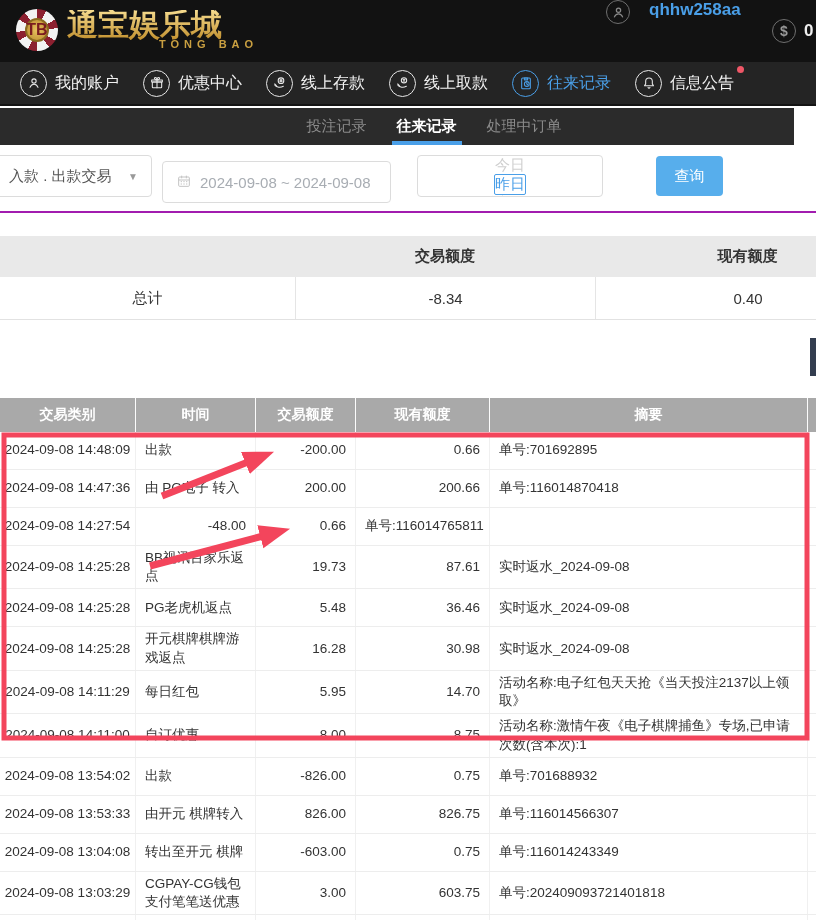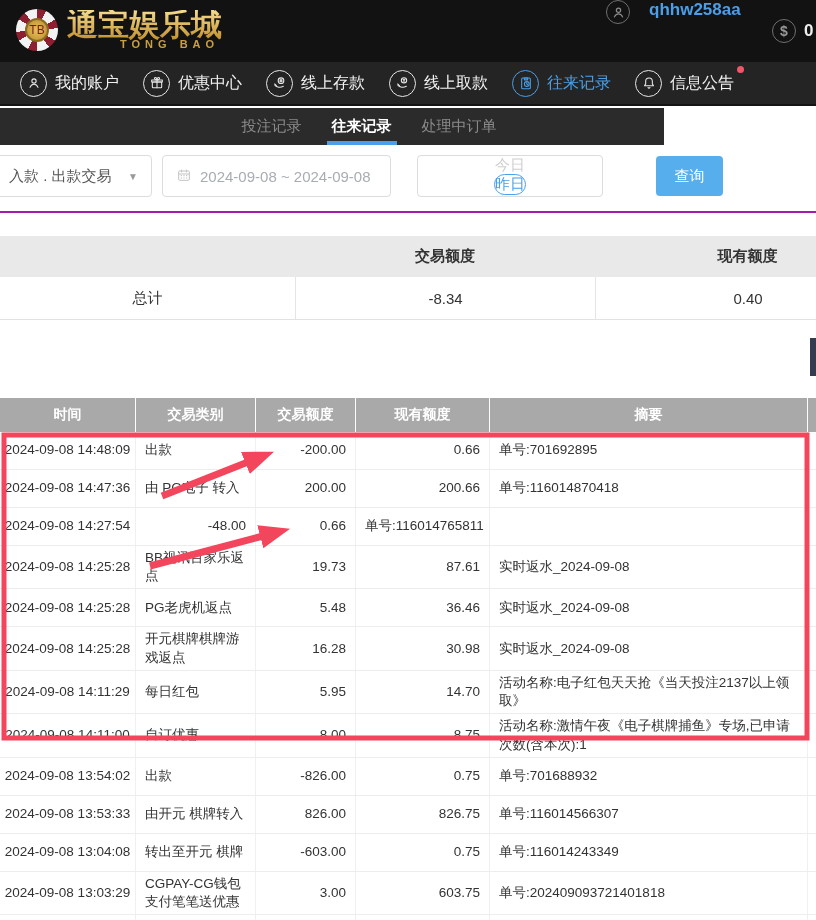--- a/index.html
+++ b/index.html
@@ -9,61 +9,61 @@
     font-family:"Liberation Sans","DejaVu Sans",sans-serif; color:#333;
   }
   
   .topbar { position:absolute; left:0; top:0; width:816px; height:62px; background:#121212; }
   .logo { position:absolute; left:16px; top:9px; display:flex; align-items:center; gap:9px; }
   .chip { width:42px; height:42px; border-radius:50%;
     background:conic-gradient(#8c2030 0 25deg,#f3f3f3 25deg 60deg,#8c2030 60deg 85deg,#f3f3f3 85deg 120deg,#8c2030 120deg 145deg,#f3f3f3 145deg 180deg,#8c2030 180deg 205deg,#f3f3f3 205deg 240deg,#8c2030 240deg 265deg,#f3f3f3 265deg 300deg,#8c2030 300deg 325deg,#f3f3f3 325deg 360deg);
     display:flex; align-items:center; justify-content:center; }
   .chip-inner { width:24px; height:24px; border-radius:50%; background:radial-gradient(#e8c25f,#b98a2e);
     border:2px solid #8a6a20; display:flex; align-items:center; justify-content:center;
-    font-size:12px; font-weight:normal; color:#7a1c20; }
+    font-size:16px; font-weight:bold; color:#7a1c20; }
   .logo-text { display:flex; flex-direction:column; }
   .logo-title { font-family:"Liberation Serif","DejaVu Serif",serif; font-size:31px; font-weight:900; line-height:30px;
     background:linear-gradient(#f6dc8f,#c2912f); -webkit-background-clip:text; background-clip:text; color:transparent; }
-  .logo-sub { font-size:11px; letter-spacing:5px; color:#caa041; font-weight:bold; margin:-2px 0 0 53px; }
+  .logo-sub { font-size:11px; letter-spacing:5px; color:#caa041; font-weight:bold; margin:-2px 0 0 92px; }
   .user-box { position:absolute; left:606px; top:0; height:62px; display:flex; align-items:flex-start; gap:19px; }
   .round-ic { width:24px; height:24px; border-radius:50%; border:1.5px solid #6f6f6f;
     display:flex; align-items:center; justify-content:center; color:#8a8a8a; flex:none; }
   .username { font-size:17px; font-weight:bold; color:#4a9fe8; }
   .balance-box { position:absolute; left:772px; top:0; height:62px; display:flex; align-items:center; gap:8px; }
   .dollar { font-size:14px; font-weight:bold; color:#9a9a9a; }
   .balance-val { font-size:17px; font-weight:bold; color:#eee; }
   
   .mainnav { position:absolute; left:0; top:62px; width:816px; height:44px; background:#242424;
     display:flex; align-items:center; gap:24px; padding-left:20px; border-bottom:2px solid #141414; }
   .nav-item { display:flex; align-items:center; gap:8px; color:#f2f2f2; font-size:16px; cursor:pointer; position:relative; }
   .nav-ic { width:27px; height:27px; border-radius:50%; border:1.5px solid #e8e8e8;
     display:flex; align-items:center; justify-content:center; flex:none; }
   .nav-ic svg { stroke:#e8e8e8; fill:none; stroke-width:1.6; stroke-linecap:round; stroke-linejoin:round; }
   .nav-item.active { color:#4a9fe8; }
   .nav-item.active .nav-ic { border-color:#4a9fe8; }
   .nav-item.active .nav-ic svg { stroke:#4a9fe8; }
   .red-dot { position:absolute; right:-10px; top:-4px; width:7px; height:7px; border-radius:50%; background:#ef5767; }
   
-  .subnav { position:absolute; left:0; top:108px; width:664px; height:37px; background:#2b2b2b;
+  .subnav { position:absolute; left:0; top:108px; width:794px; height:37px; background:#2b2b2b;
     display:flex; justify-content:center; gap:30px; transform:none; }
   .subnav-inner { display:flex; gap:30px; transform:translateX(37px); }
   .subtab { color:#8b8b8b; font-size:15px; height:37px; display:flex; align-items:center; position:relative; cursor:pointer; }
   .subtab.active { color:#fff; font-weight:bold; }
   .subtab.active::after { content:""; position:absolute; left:-5px; right:-5px; bottom:0; height:4px; background:#4a9fe8; }
   
   .filterbar { position:absolute; left:0; top:145px; width:816px; height:68px; background:#fff; border-bottom:2px solid #a21caf; }
   .ctl { position:absolute; top:10px; height:42px; border:1px solid #dcdcdc; border-radius:4px; background:#fff;
     display:flex; align-items:center; font-size:15px; }
   .type-select { left:-40px; width:192px; color:#555; padding-left:48px; justify-content:space-between; padding-right:13px; cursor:pointer; }
   .caret { font-size:10px; color:#999; }
-  .date-field { left:162px; width:229px; color:#a8adb3; gap:8px; padding-left:13px; cursor:pointer; }
+  .date-field { left:162px; width:229px; color:#a8adb3; gap:8px; padding-left:13px; cursor:pointer;margin-top:6px; }
   .cal-ic svg { stroke:#c3c3c3; fill:none; stroke-width:1.5; }
   .quick-group { left:417px; width:186px; padding:0; overflow:hidden;flex-direction:column; }
   .qbtn { flex:1; height:100%; display:flex; align-items:center; justify-content:center; color:#cfcfcf; cursor:pointer; }
-  .qbtn.selected { color:#4a9fe8; border:1px solid #4a9fe8; border-radius:12px; height:calc(100% + 2px); margin:-1px 16px; }
+  .qbtn.selected { color:#4a9fe8; border:1px solid #4a9fe8; border-radius:2px; height:calc(100% + 2px); margin:-1px 16px; }
   .search-btn { position:absolute; left:656px; top:11px; width:67px; height:40px; background:#57aeec; color:#fff;
     font-size:15px; border:none; border-radius:4px; display:flex; align-items:center; justify-content:center; cursor:pointer; }
   
   .sum-head { position:absolute; left:0; top:236px; width:900px; height:41px; background:#e9e9e9;
     display:grid; grid-template-columns:295px 300px 305px; align-items:center; }
   .sum-head div { text-align:center; font-size:15px; font-weight:bold; color:#333; }
   .sum-row { position:absolute; left:0; top:277px; width:900px; height:43px; background:#fff; border-bottom:1px solid #e2e2e2;
     display:grid; grid-template-columns:295px 300px 305px; align-items:center; }
   .sum-row div { text-align:center; font-size:15px; color:#333; height:100%; display:flex; align-items:center; justify-content:center; }
   .sum-row div + div { border-left:1px solid #e5e5e5; }
@@ -217,22 +217,22 @@
   <div>交易额度</div>
   <div>现有额度</div>
 </div>
 <div class="sum-row">
   <div>总计</div>
   <div>-8.34</div>
   <div>0.40</div>
 </div>
 
 <div class="tbl-head">
+  <div>交易类别</div>
   <div>时间</div>
-  <div>交易类别</div>
   <div>交易额度</div>
   <div>现有额度</div>
   <div>摘要</div>
   <div></div>
 </div>
 <div class="rows" id="rows">
     <div class="trow">
       <div class="c-time">2024-09-08 14:48:09</div>
       <div class="c-type">出款</div>
       <div class="c-amt">-200.00</div>

